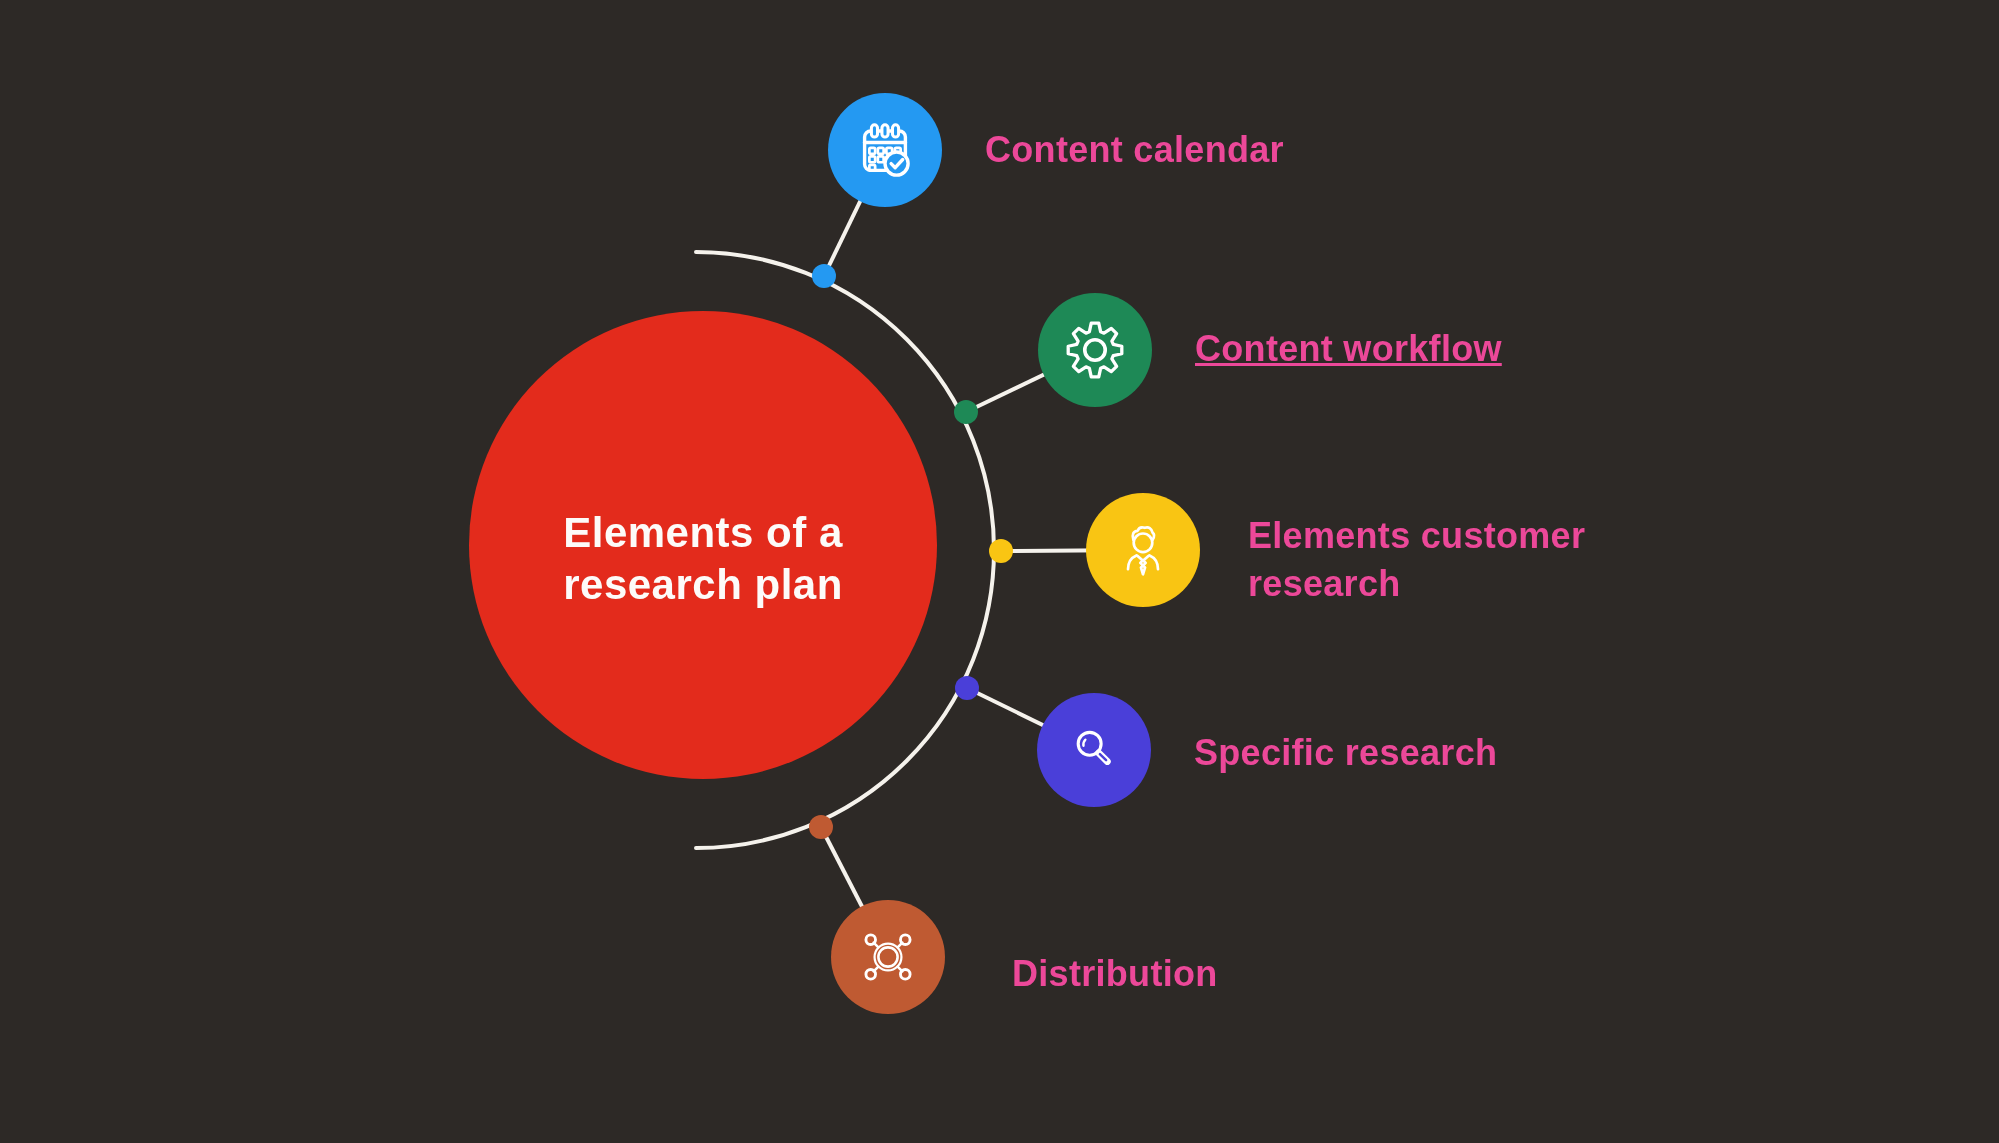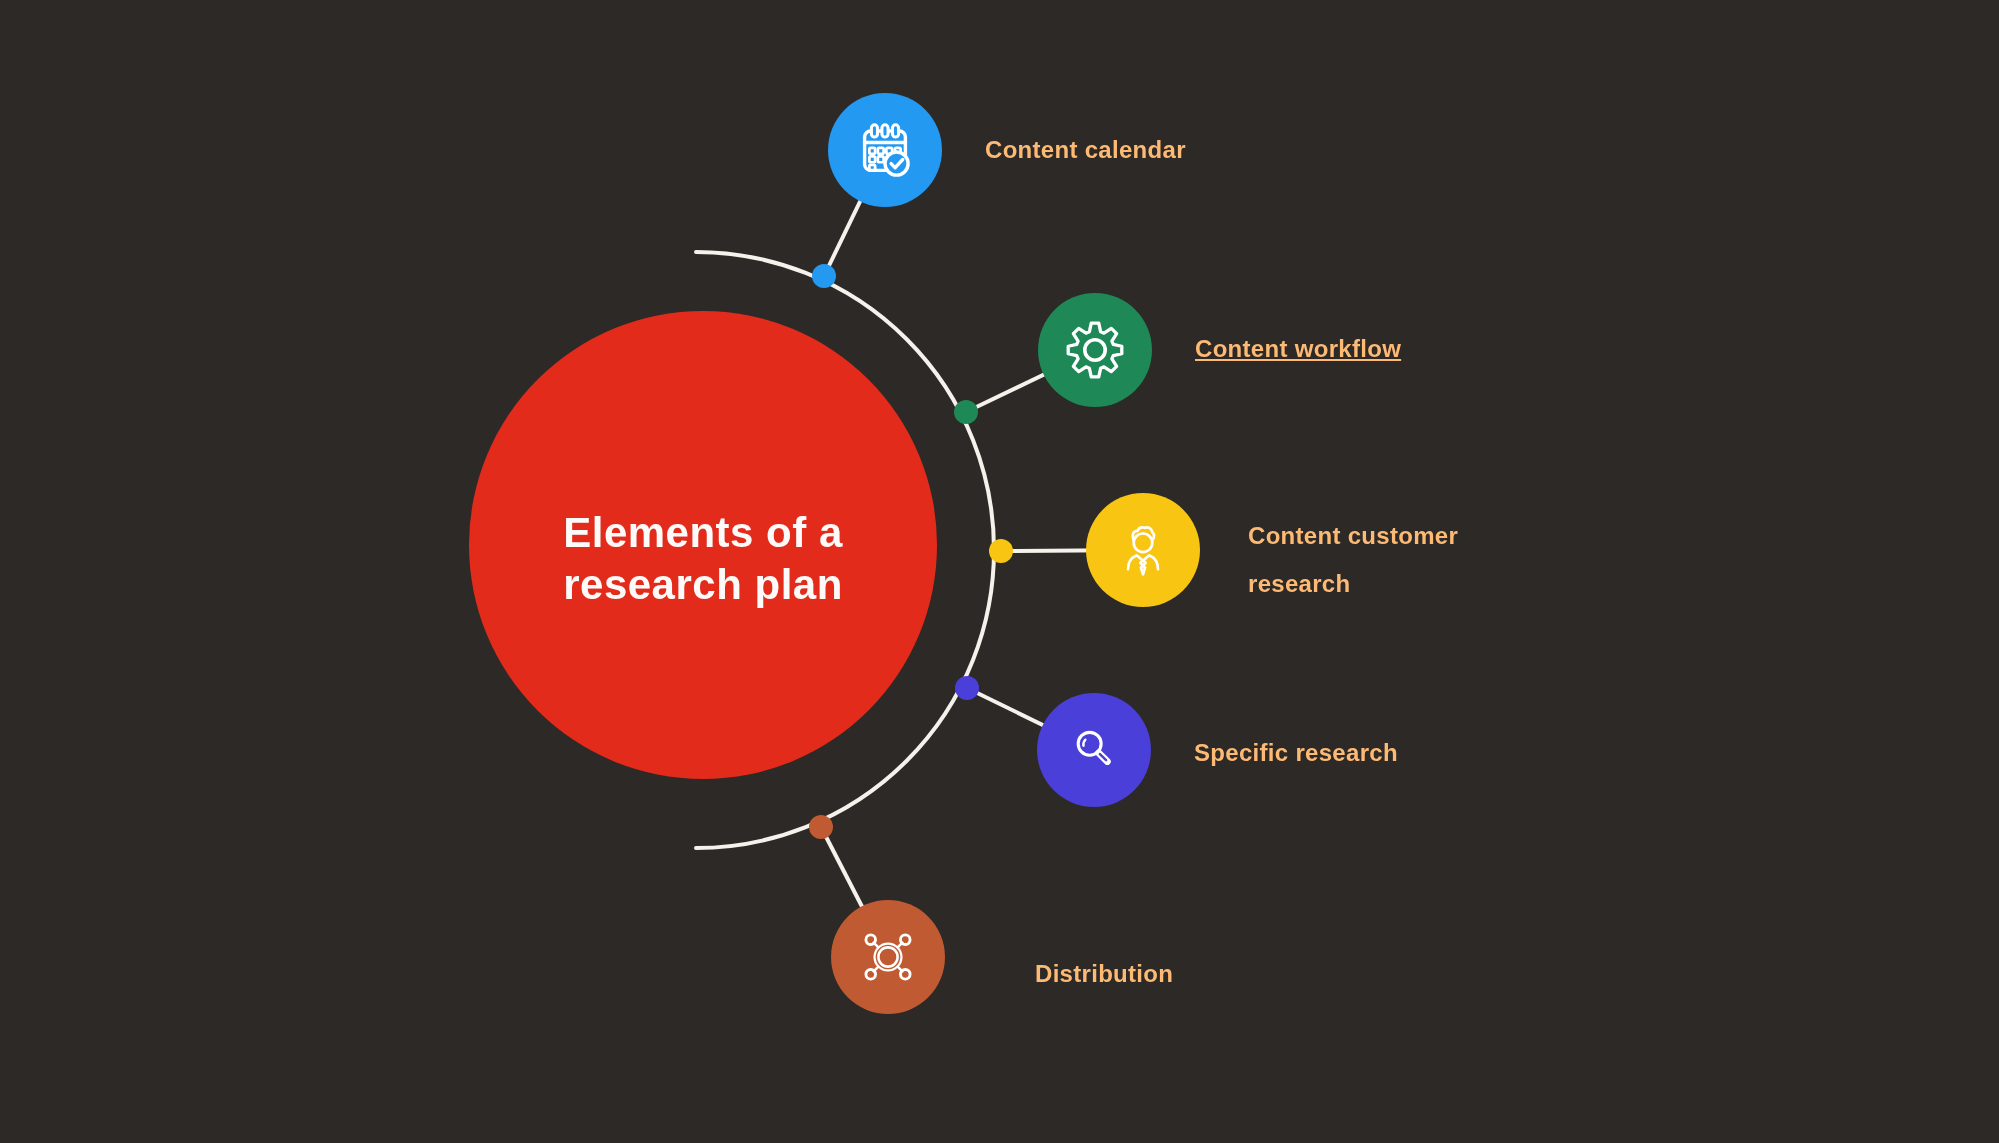--- a/index.html
+++ b/index.html
@@ -30,22 +30,22 @@
   .center-title span{display:block;}
   .node-circle{
     position:absolute;
     width:114px;height:114px;
     border-radius:50%;
     display:flex;align-items:center;justify-content:center;
   }
   .node-label{
     position:absolute;
     transform:translateY(-50%);
-    color:#fdba74;
-    font-size:24px;font-weight:bold;
+    color:#ec4899;
+    font-size:36px;font-weight:bold;
     line-height:48px;
     letter-spacing:.3px;
     white-space:nowrap;
   }
   .node-label span{display:block;}
   .logo{
     position:absolute;
     left:1585px;top:993px;
     display:flex;align-items:center;
   }
@@ -123,21 +123,21 @@
         <path d="M34 33 Q30 19 41 18 Q44 10 53 13 Q63 10 66 21 Q71 25 66 33"></path>
         <path d="M25 82 Q25 65 39 59"></path>
         <path d="M75 82 Q75 65 61 59"></path>
         <path d="M41 60 L50 68 L59 60"></path>
         <path d="M50 67 l4.5 4.5 -4.5 4.5 -4.5 -4.5 z"></path>
         <path d="M50 76 l3.5 3 -3.5 11.5 -3.5 -11.5 z"></path>
       </g>
     </svg>
   </div>
   <div class="node-label" style="left:1248px;top:560px;">
-    <span>Content customer</span>
+    <span>Elements customer</span>
     <span>research</span>
   </div>
 
   <div class="node-circle" style="left: 1037px; top: 693px; background-color: rgb(74, 63, 217);">
     <svg width="62" height="62" viewBox="0 0 100 100">
       <circle cx="43" cy="40" r="18.5" fill="none" stroke="#ffffff" stroke-width="5"></circle>
       <path d="M33 43 a11.5 11.5 0 0 1 3 -9.5" fill="none" stroke="#ffffff" stroke-width="4" stroke-linecap="round"></path>
       <line x1="57.5" y1="54.5" x2="71.5" y2="68.5" stroke="#ffffff" stroke-width="11" stroke-linecap="round"></line>
       <line x1="59.5" y1="56.5" x2="69.5" y2="66.5" stroke-width="4" stroke-linecap="round" style="stroke: rgb(74, 63, 217);"></line>
     </svg>
@@ -155,18 +155,18 @@
         <line x1="65" y1="35" x2="72.5" y2="27.5" stroke-width="4"></line>
         <line x1="35" y1="65" x2="27.5" y2="72.5" stroke-width="4"></line>
         <line x1="65" y1="65" x2="72.5" y2="72.5" stroke-width="4"></line>
         <circle cx="23" cy="23" r="7.5" stroke-width="4.5"></circle>
         <circle cx="77" cy="23" r="7.5" stroke-width="4.5"></circle>
         <circle cx="23" cy="77" r="7.5" stroke-width="4.5"></circle>
         <circle cx="77" cy="77" r="7.5" stroke-width="4.5"></circle>
       </g>
     </svg>
   </div>
-  <div class="node-label" style="left:1035px;top:974px;">
+  <div class="node-label" style="left:1012px;top:974px;">
     <span>Distribution</span>
   </div>
 
 
 </div>
 
 </body></html>

